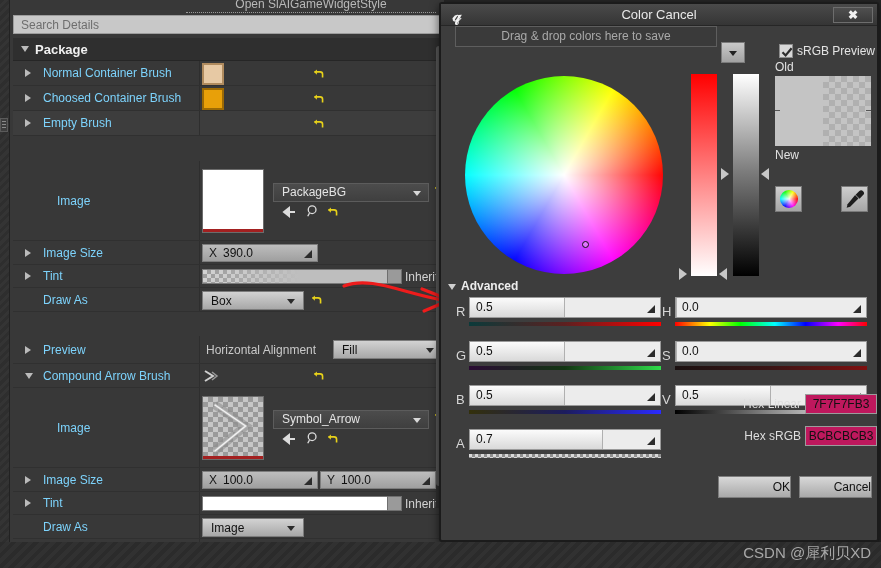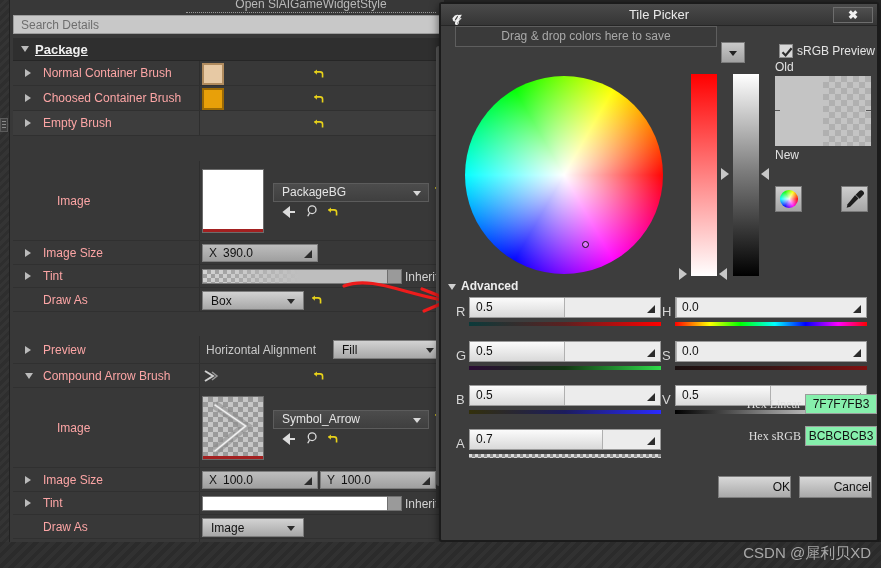--- a/index.html
+++ b/index.html
@@ -35,34 +35,34 @@
 
   .search-bar {
     position: absolute; left: 13px; top: 15px; width: 428px; height: 19px;
     background: #c8c8c8; border: 1px solid #9d9d9d;
     color: #6e6e6e; font-size: 12px; line-height: 18px; padding-left: 7px;
   }
 
   .cat-header {
     position: absolute; left: 13px; top: 38px; width: 428px; height: 23px;
     background: #2f2f2f; color: #f0f0f0; font-size: 13px; font-weight: bold;
-    line-height: 23px; padding-left: 22px; border-bottom: 1px solid #262626; text-decoration: underline;
+    line-height: 23px; padding-left: 22px; border-bottom: 1px solid #262626;
   }
 
   .row {
     position: absolute; left: 13px; width: 428px;
     border-bottom: 1px solid #303030;
   }
   .row.alt  { background: #3d3d3d; }
   .row.base { background: #383838; }
   .row-split { position: absolute; left: 186px; top: 0; bottom: 0; width: 1px; background: #2e2e2e; }
 
   .row-label {
     position: absolute; left: 0; top: 0; height: 100%;
-    color: #fca5a5; font-size: 12px; display: flex; align-items: center;
+    color: #7dd3fc; font-size: 12px; display: flex; align-items: center;
     padding-left: 30px; white-space: nowrap;
   }
   .row-label.deep { padding-left: 44px; }
 
   .tri {
     position: absolute; left: 12px; top: 50%; transform: translateY(-50%);
     width: 0; height: 0;
   }
   .tri.closed { border-left: 6px solid #bbb; border-top: 4px solid transparent; border-bottom: 4px solid transparent; }
   .tri.open   { border-top: 6px solid #bbb; border-left: 4px solid transparent; border-right: 4px solid transparent; }
@@ -284,24 +284,24 @@
     background: linear-gradient(180deg,#fbfbfb,#d9d9d9);
     border-right: 1px solid #b0b0b0;
   }
   .slider-val {
     position: absolute; left: 6px; top: 2px; color: #111; font-size: 12px;
   }
   .slider-spin { position: absolute; right: 4px; top: 6px; width: 10px; height: 10px; }
   .slider-spin svg { width: 10px; height: 10px; display: block; }
   .slider-grad { position: absolute; left: 0; bottom: -4px; width: 100%; height: 4px; }
 
-  .hex-lbl { position: absolute; color: #dedede; font-size: 12px; text-align: right; font-family: Liberation Serif, serif; }
+  .hex-lbl { position: absolute; color: #dedede; font-size: 12px; text-align: right; }
   .hex-box {
     position: absolute; height: 20px;
-    background: #86efac; border: 1px solid #9c9c9c;
+    background: #be185d; border: 1px solid #9c9c9c;
     color: #111; font-size: 12px; line-height: 19px; text-align: center;
   }
 
   .dlg-btn {
     position: absolute; width: 73px; height: 22px;
     background: linear-gradient(180deg,#d8d8d8,#a9a9a9);
     border: 1px solid #7d7d7d; color: #111; font-size: 12px;
     line-height: 21px; text-align: right;
   }
 
@@ -621,21 +621,21 @@
 
   <svg class="annot" viewBox="0 0 130 60">
     <path d="M14 16 C 40 6, 70 22, 112 30" fill="none" stroke="#ee1c1c" stroke-width="3.2" stroke-linecap="round"></path>
     <path d="M92 19 L120 30 L94 41" fill="none" stroke="#ee1c1c" stroke-width="3.2" stroke-linecap="round" stroke-linejoin="round"></path>
   </svg>
 
   <div class="dialog">
 
     <div class="titlebar">
       <div class="ue-logo">𝓆</div>
-      <div class="dlg-title">Tile Picker</div>
+      <div class="dlg-title">Color Cancel</div>
       <div class="close-btn">✖</div>
     </div>
 
     <div class="save-bar">Drag &amp; drop colors here to save</div>
     <div class="save-drop">
       <span class="carot"></span>
     </div>
     <div class="srgb-check">
       <svg viewBox="0 0 14 14">
           <path d="M2.5 7.2 L5.6 10.4 L11.6 3.2" fill="none" stroke="#2d2d2d" stroke-width="2.2"></path>

